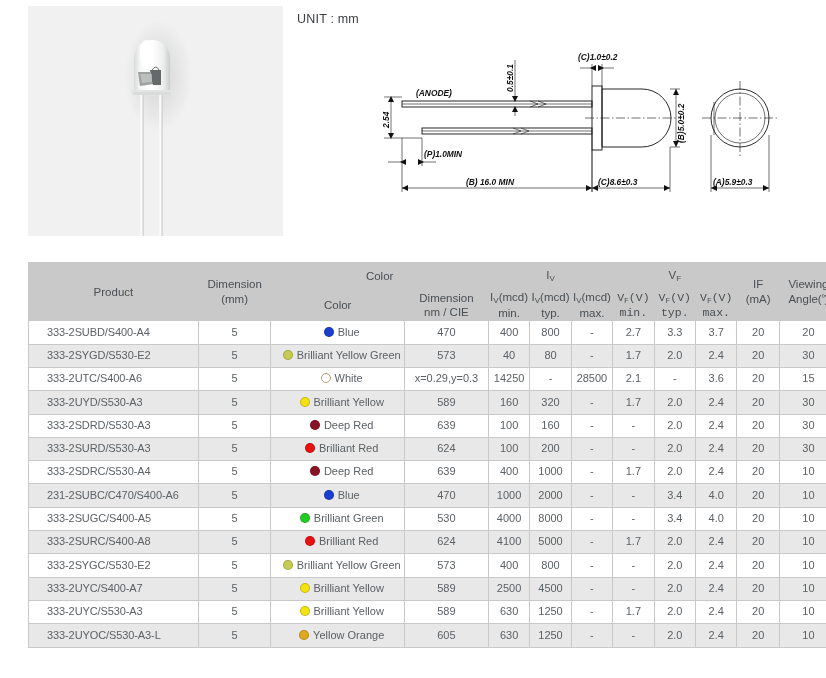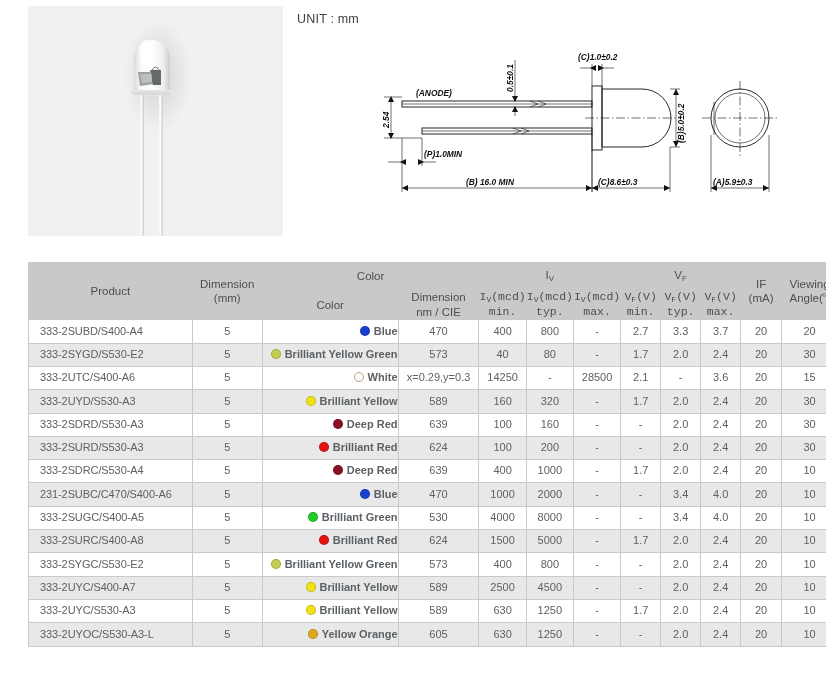--- a/index.html
+++ b/index.html
@@ -45,37 +45,37 @@
     font-weight:normal;
   }
   .tbl thead th{
     background:#c9c9c9;
     color:#4a4f53;
     font-size:11.5px;
     height:26px;
   }
   .tbl tbody td{height:22.3px;background:#ffffff;}
   .tbl tbody tr.alt td{background:#e8e8e8;}
-  td.prod{text-align:left;padding-left:11px;font-size:11px;letter-spacing:-.1px;}
-  td.colorcell{text-align:right;padding-left:8px;white-space:nowrap;font-weight:bold;}
+  td.prod{text-align:left;padding-left:18px;font-size:11px;letter-spacing:-.1px;}
+  td.colorcell{text-align:center;padding-left:8px;white-space:nowrap;}
   .dot{
     display:inline-block;width:8px;height:8px;border-radius:50%;
     margin-right:4px;vertical-align:-1px;
     border:1px solid rgba(0,0,0,.18);
   }
   .dot.white{background:#ffffff;border:1px solid #b9a07a;}
   .sub{font-size:8px;vertical-align:-2px;}
   .sup{font-size:8px;vertical-align:3px;}
 
   
   .w-prod{width:163px;}
   .w-dim{width:69px;}
   .w-col{width:128px;}
   .w-wl{width:80px;}
-  .w-iv{width:39px;font-family:Liberation Mono, monospace;}
+  .w-iv{width:39px;}
   .w-vf{width:39px;font-family:Liberation Mono, monospace;}
   .w-if{width:40px;}
   .w-va{width:55px;}
 
   svg{display:block;}
   .dim-txt{font-family:"Liberation Sans","DejaVu Sans",sans-serif;font-size:8.4px;font-weight:bold;font-style:italic;fill:#111;}
   .ln{stroke:#111;stroke-width:.9;fill:none;}
   .ln-thin{stroke:#111;stroke-width:.6;fill:none;}
   .ctr{stroke:#111;stroke-width:.6;fill:none;stroke-dasharray:9 2.5 1.5 2.5;}
 </style>
@@ -402,21 +402,21 @@
           <td>3.4</td>
           <td>4.0</td>
           <td>20</td>
           <td>10</td>
         </tr>
         <tr class="alt">
           <td class="prod">333-2SURC/S400-A8</td>
           <td>5</td>
           <td class="colorcell"><span class="dot" style="background: rgb(232, 17, 17);"></span><span>Brilliant Red</span></td>
           <td>624</td>
-          <td>1500</td>
+          <td>4100</td>
           <td>5000</td>
           <td>-</td>
           <td>1.7</td>
           <td>2.0</td>
           <td>2.4</td>
           <td>20</td>
           <td>10</td>
         </tr>
         <tr>
           <td class="prod">333-2SYGC/S530-E2</td>

